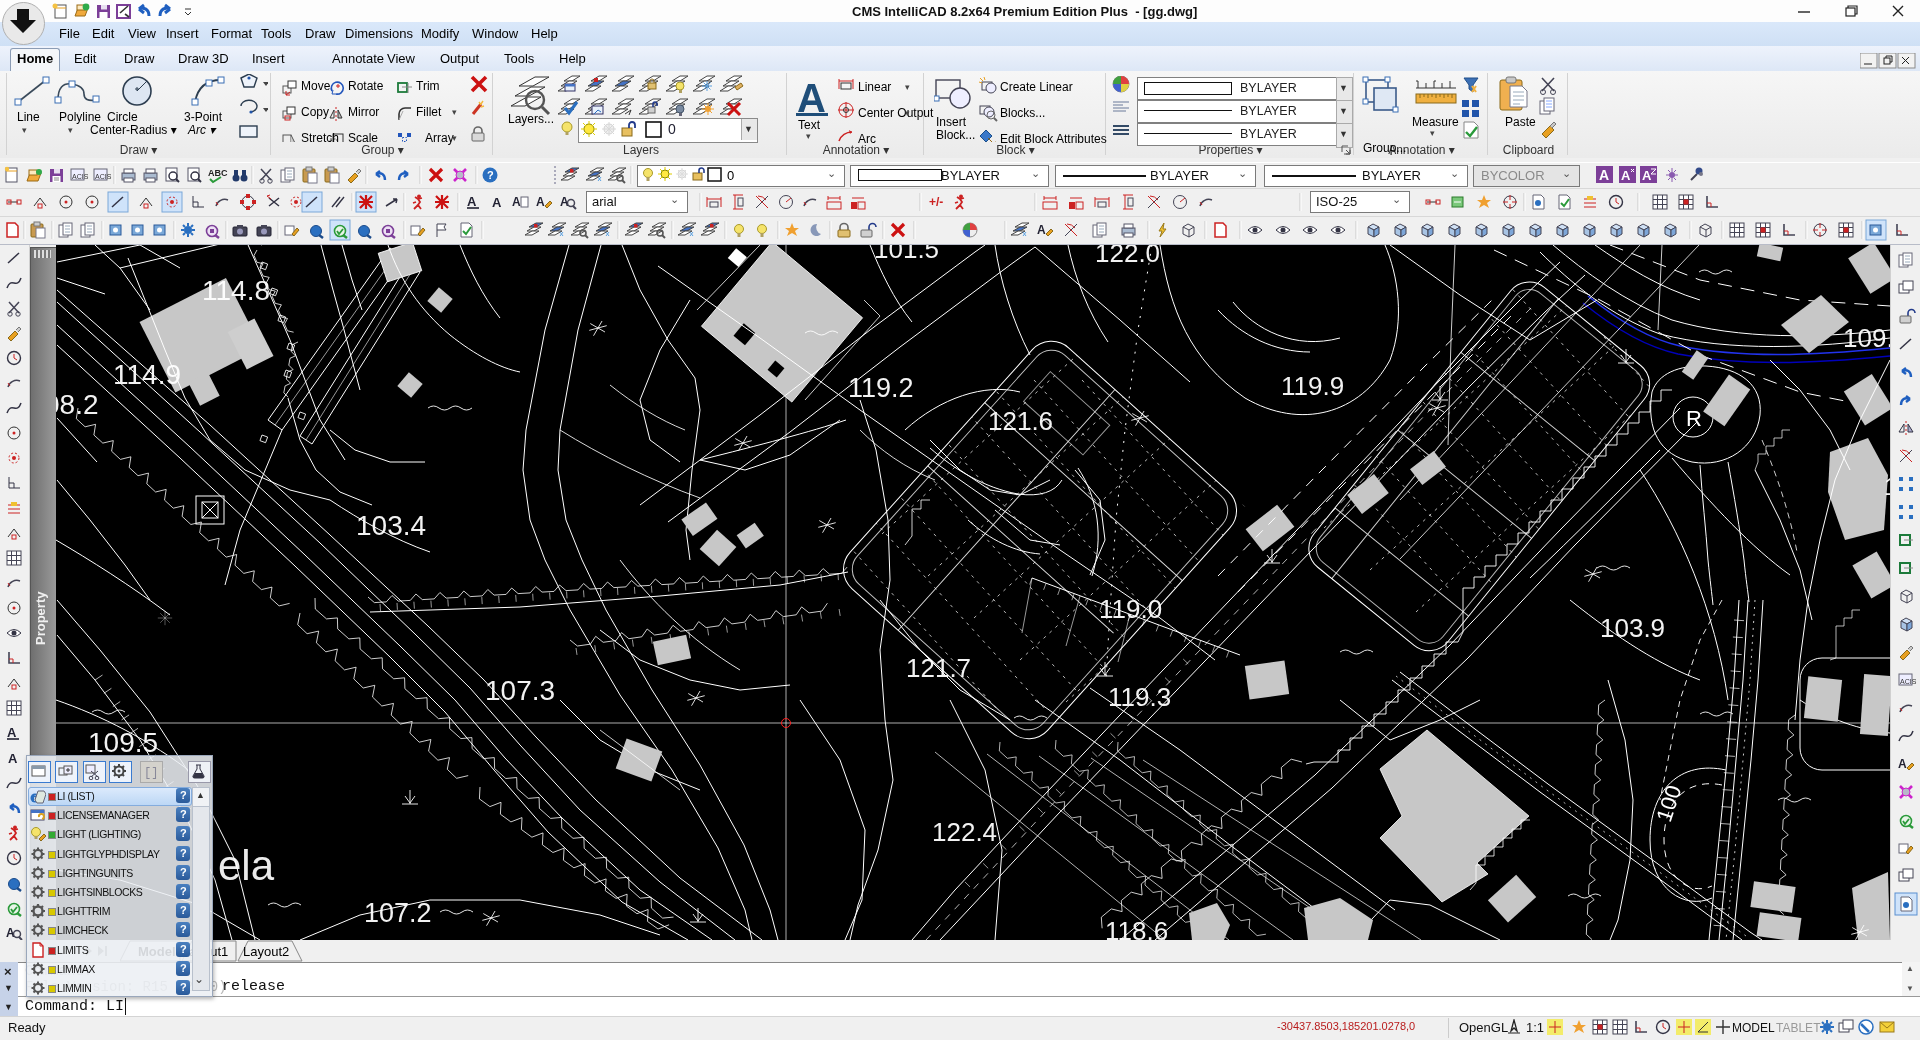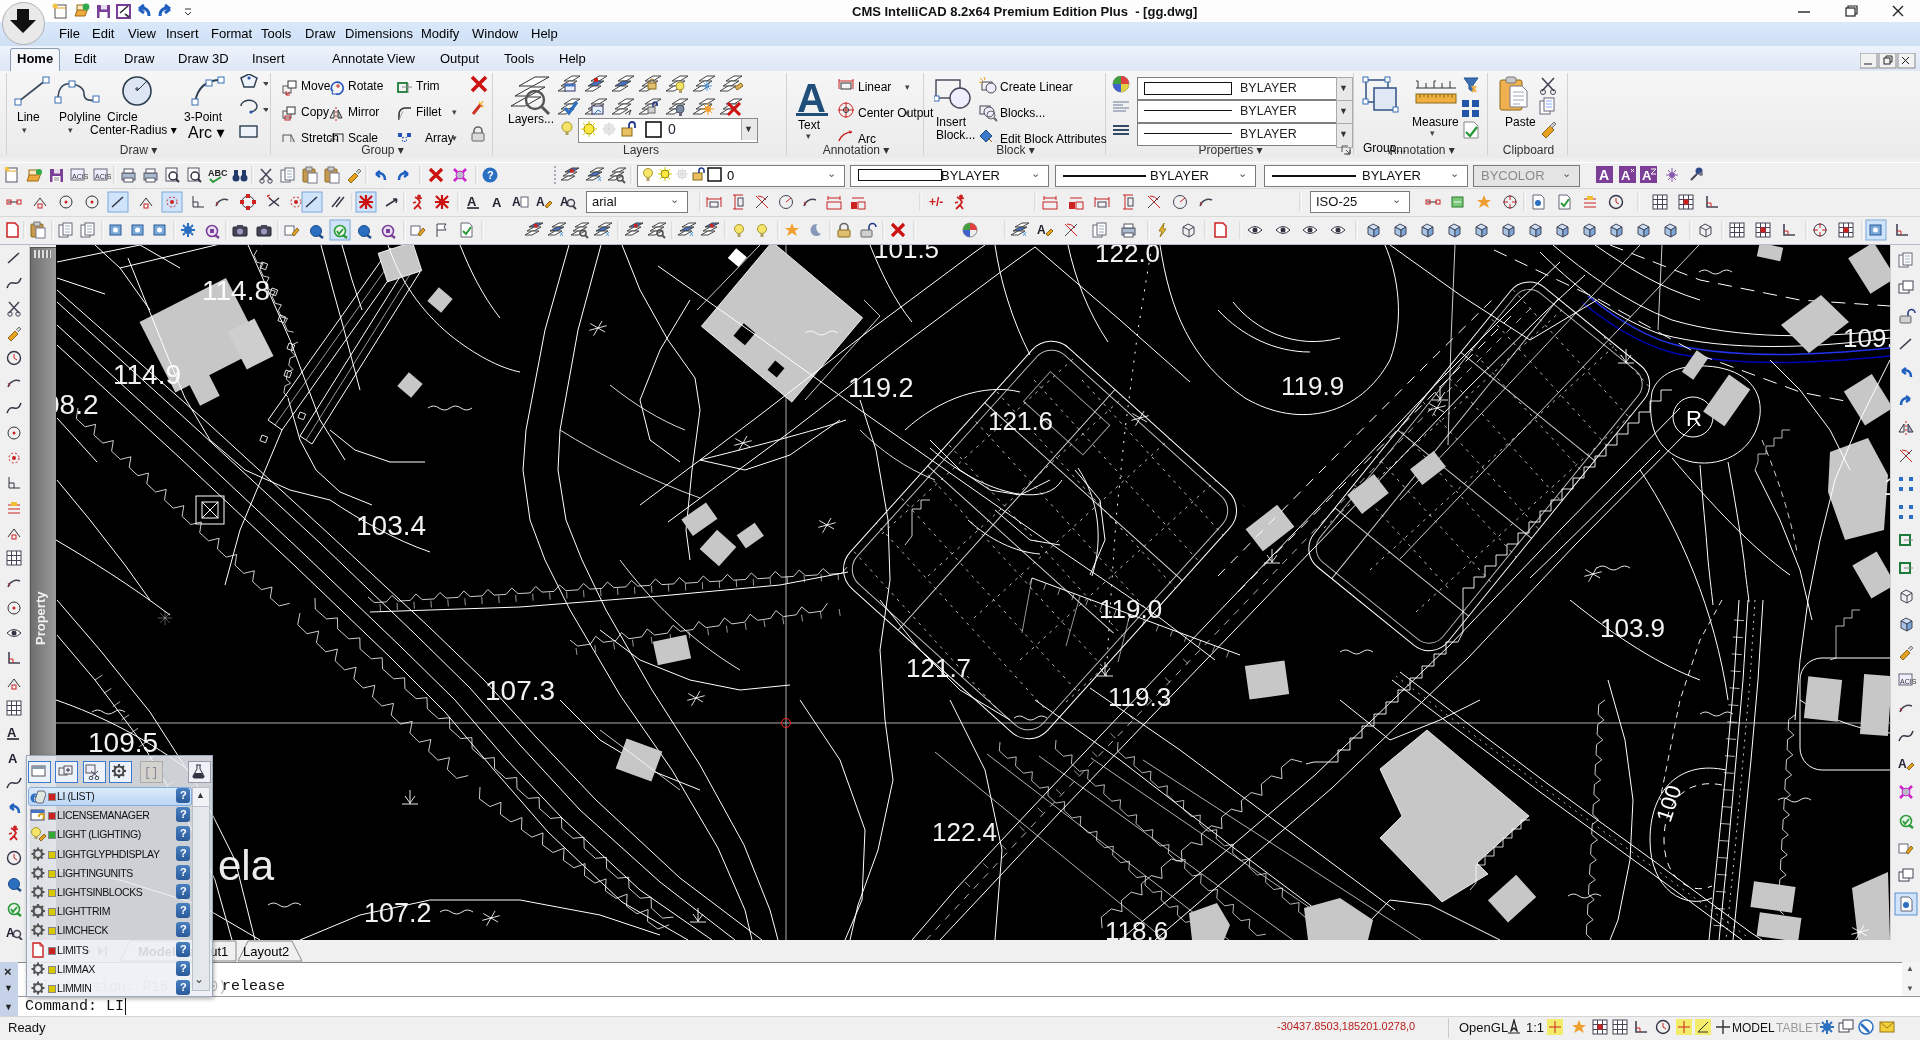--- a/index.html
+++ b/index.html
@@ -132,21 +132,21 @@
     <g fill="#444">
       <path d="M253 8 l3 4 3 -4 Z"></path>
       <path d="M253 34 l3 4 3 -4 Z"></path>
     </g>
   </svg>
 <div class="tx" style="left:17px;top:110px;font-size:12px;">Line</div>
 <div class="tx" style="left:59px;top:110px;font-size:12px;">Polyline</div>
 <div class="tx" style="left:107px;top:110px;font-size:12px;">Circle</div>
 <div class="tx" style="left:90px;top:123px;font-size:12px;">Center-Radius ▾</div>
 <div class="tx" style="left:184px;top:110px;font-size:12px;">3-Point</div>
-<div class="tx" style="left:188px;top:123px;font-size:16px;">Arc ▾</div>
+<div class="tx" style="left:188px;top:123px;font-size:12px;font-style:italic;">Arc ▾</div>
 <div class="tx" style="left:22px;top:125px;font-size:9px;color:#444;">▾</div>
 <div class="tx" style="left:68px;top:125px;font-size:9px;color:#444;">▾</div>
 <svg class="ab" style="left:273px;top:74px;" width="219" height="68">
 <g transform="translate(10,7)">
       <rect x="0" y="5" width="8" height="7" fill="none" stroke="#555"></rect>
       <rect x="5" y="0" width="8" height="7" fill="#fff" stroke="#333"></rect>
       <path d="M3 14 l4 -3 M3 14 h4 M3 14 v-4" stroke="#cc2222" fill="none"></path>
     </g>
 <g transform="translate(57,7)">
       <path d="M2 10 a6 6 0 1 1 4 3" fill="none" stroke="#2255bb" stroke-width="1.6"></path>

